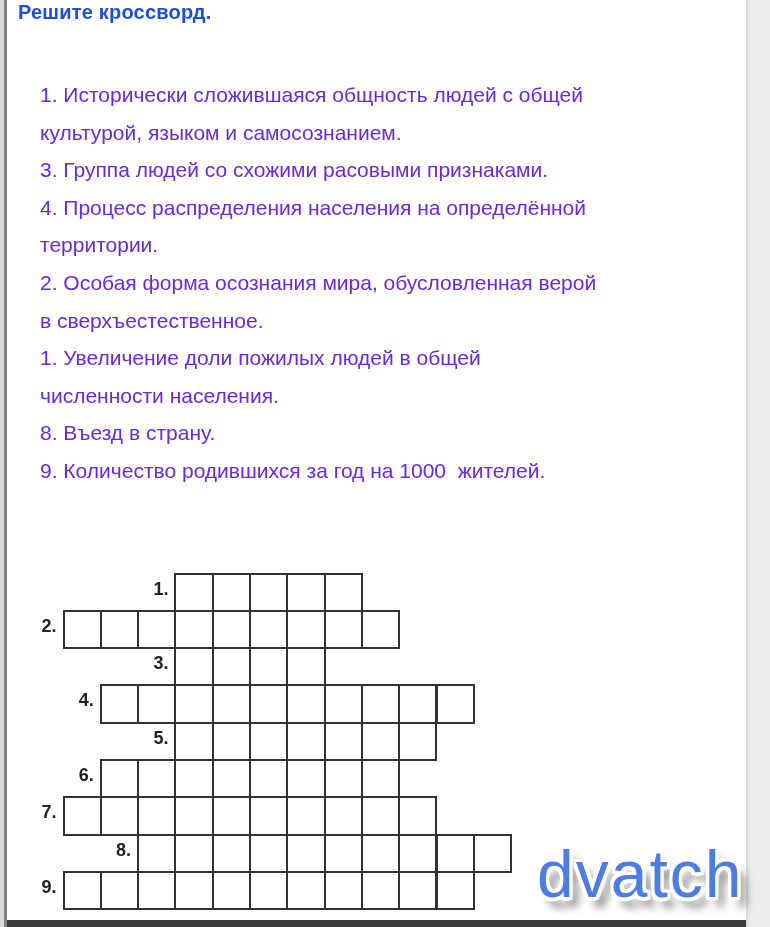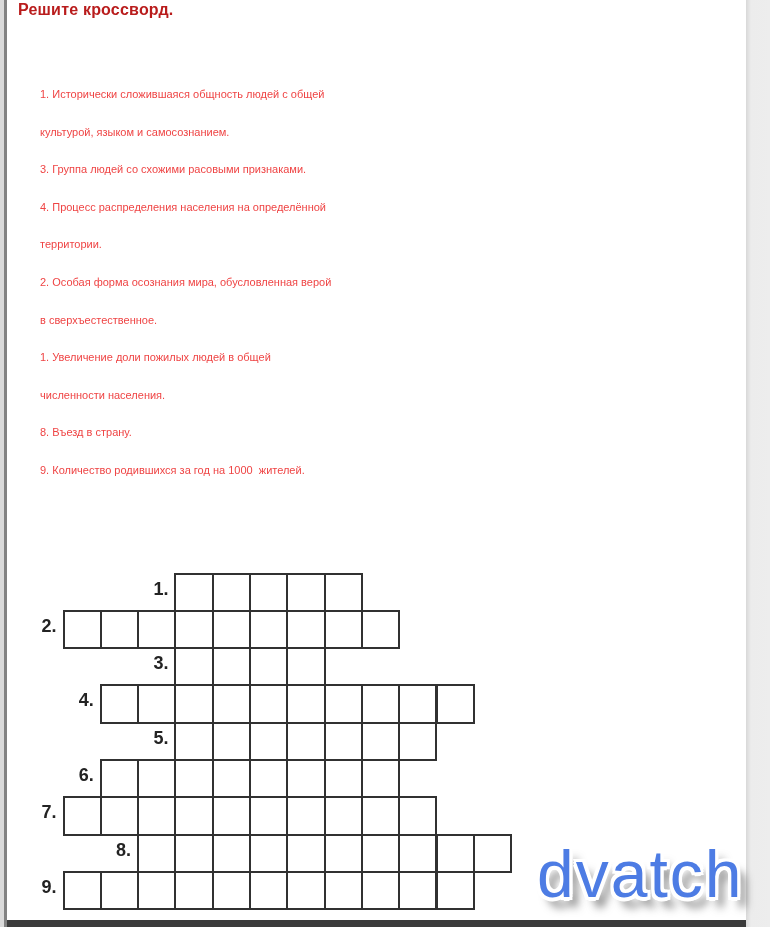--- a/index.html
+++ b/index.html
@@ -16,25 +16,25 @@
   }
   .edge-strip-right{
     position:absolute;left:746px;top:0;width:24px;height:927px;
     background:linear-gradient(to right,#d8d8d8 0px,#ececec 5px,#ededed 100%);
   }
   .bottom-divider{
     position:absolute;left:7px;top:920px;width:739px;height:7px;background:#3b3b3b;
   }
   .page-title{
     position:absolute;left:18px;top:1px;
-    font-size:16px;font-weight:bold;color:#b91c1c;letter-spacing:0.2px;
+    font-size:20px;font-weight:bold;color:#1d4ed8;letter-spacing:0.2px;
   }
   .clue-list{
     position:absolute;left:40px;top:76px;width:680px;
-    font-size:11px;color:#ef4444;line-height:37.6px;
+    font-size:21px;color:#6d28d9;line-height:37.6px;
   }
   .clue-item{white-space:pre-wrap;}
   .crossword{position:absolute;left:0;top:0;width:770px;height:927px;}
   .cw-cell{
     position:absolute;box-sizing:border-box;
     border:2px solid #313131;background:#ffffff;
   }
   .cw-label{
     position:absolute;width:50px;text-align:right;
     font-size:18px;font-weight:600;color:#232323;

